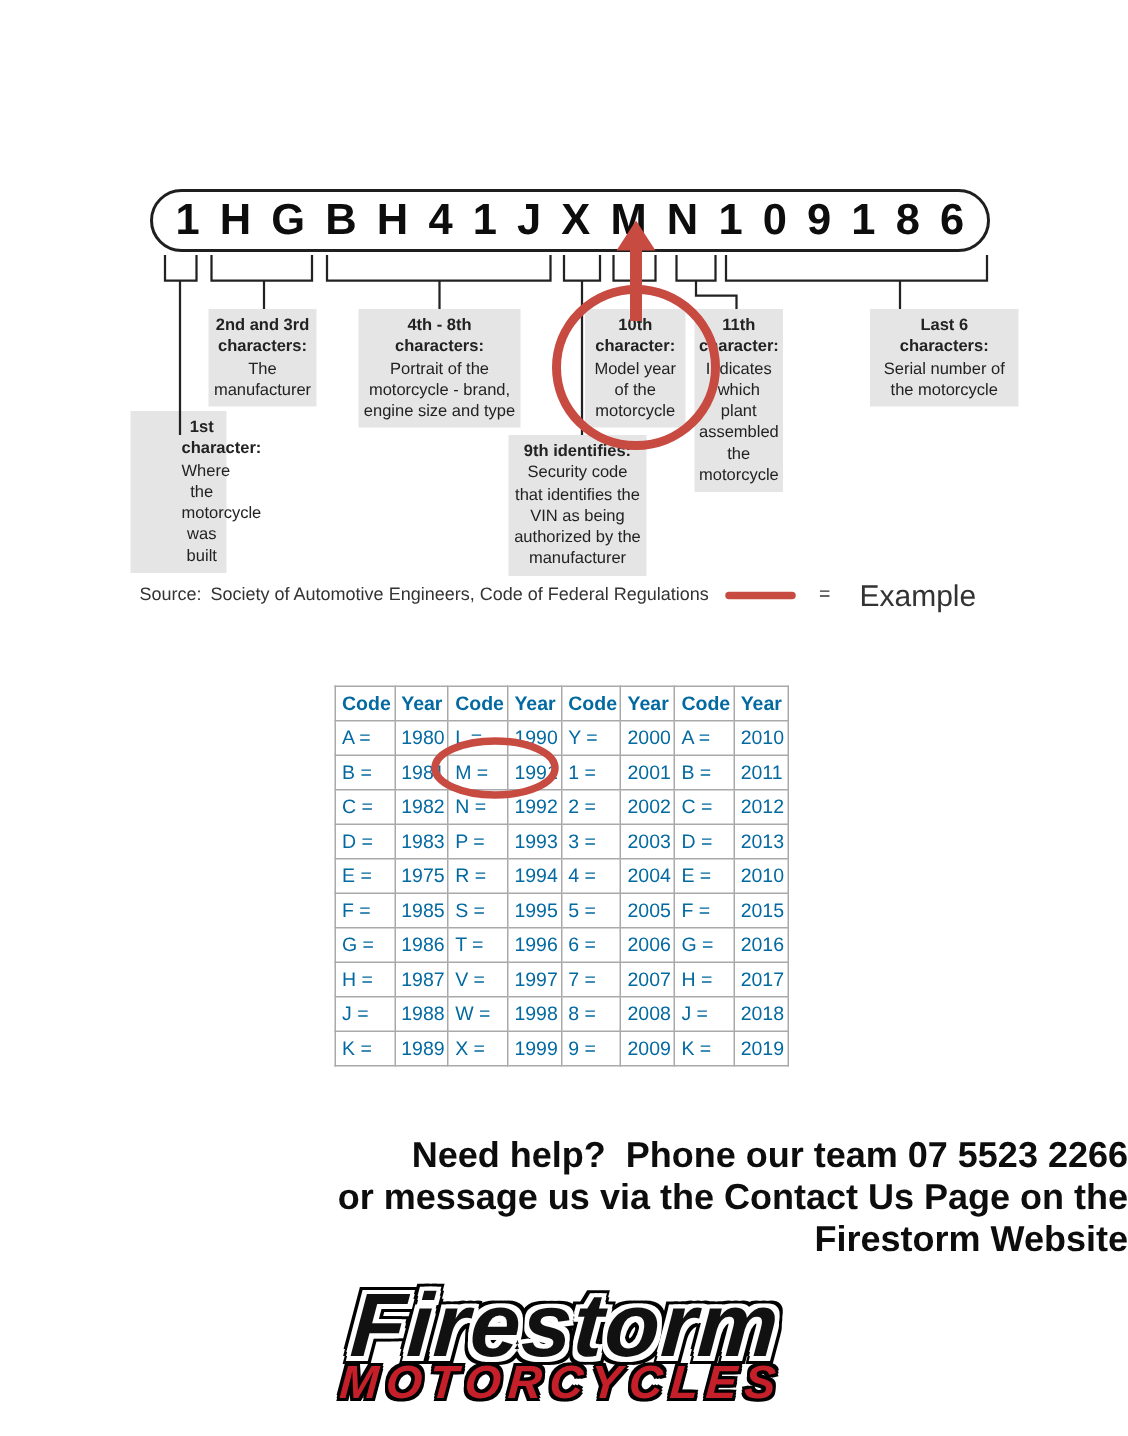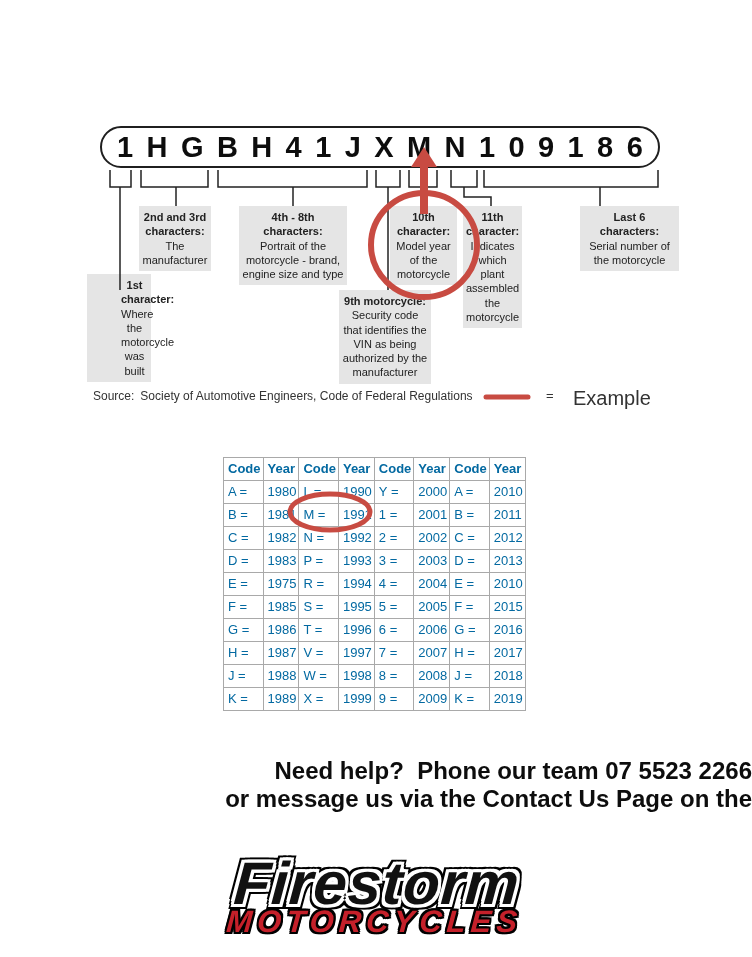--- a/index.html
+++ b/index.html
@@ -150,21 +150,21 @@
   </div>
   <div class="callout co-secthird">
     <div class="co-title">2nd and 3rd characters:</div>
     <div class="co-body">The manufacturer</div>
   </div>
   <div class="callout co-four8">
     <div class="co-title">4th - 8th characters:</div>
     <div class="co-body">Portrait of the motorcycle - brand, engine size and type</div>
   </div>
   <div class="callout co-ninth">
-    <div class="co-title">9th motorcycle:</div>
+    <div class="co-title">9th identifies:</div>
     <div class="co-body">Security code that identifies the VIN as being authorized by the manufacturer</div>
   </div>
   <div class="callout co-tenth">
     <div class="co-title">10th character:</div>
     <div class="co-body">Model year of the motorcycle</div>
   </div>
   <div class="callout co-eleventh">
     <div class="co-title">11th character:</div>
     <div class="co-body">Indicates which plant assembled the motorcycle</div>
   </div>
@@ -290,20 +290,21 @@
           <td class="col-year">2009</td>
           <td class="col-code">K =</td>
           <td class="col-year">2019</td>
         </tr>
       </tbody>
   </table>
 
   <div class="help-block">
     <div>Need help?  Phone our team 07 5523 2266</div>
     <div>or message us via the Contact Us Page on the</div>
+    <div>Firestorm Website</div>
   </div>
 
   <div class="logo">
     <div class="logo-name">Firestorm</div>
     <div class="logo-sub">MOTORCYCLES</div>
   </div>
 
 </div>
 
 </body></html>

